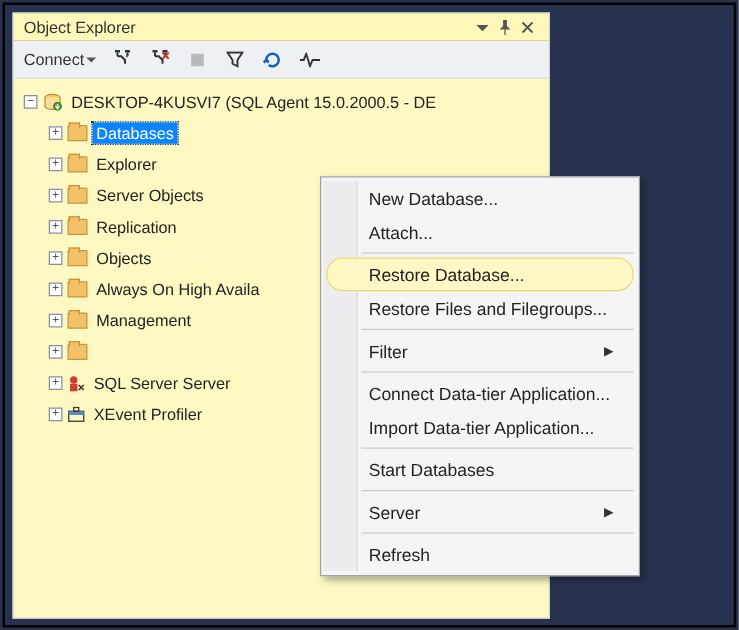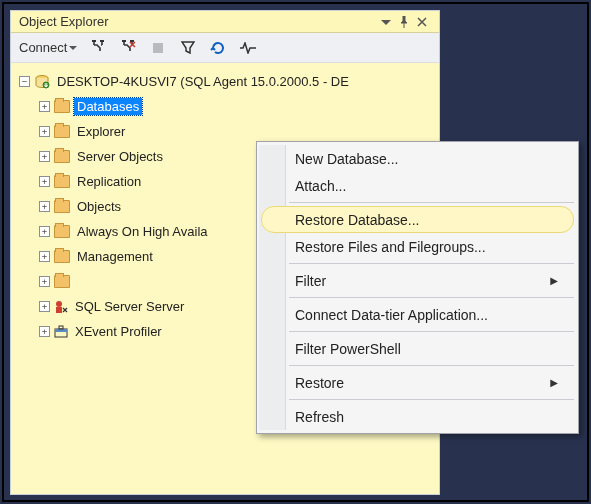--- a/index.html
+++ b/index.html
@@ -128,21 +128,21 @@
   .tree .selected .label {
     background: #0a84ff;
     color: #fff;
     outline: 1px dotted #003a8c;
   }
   
   .contextmenu {
     position: absolute;
     left: 252px;
     top: 137px;
-    width: 323px;
+    width: 256px;
     background: #f5f5f5;
     border: 1px solid #a0a4aa;
     box-shadow: 3px 3px 6px rgba(0,0,0,0.35);
     padding: 3px 2px;
     font-size: 14px;
   }
   .contextmenu .stripe {
     position: absolute;
     left: 2px;
     top: 3px;
@@ -346,27 +346,30 @@
       </div>
     <div class="sep"></div>
     <div class="item">
         <span>Filter</span>
         <span class="arrow">▶</span>
       </div>
     <div class="sep"></div>
     <div class="item">
         <span>Connect Data-tier Application...</span>
       </div>
-    <div class="sep"></div>
-    <div class="item">
-        <span>Filter PowerShell</span>
-      </div>
-    <div class="sep"></div>
-    <div class="item">
-        <span>Restore</span>
+    <div class="item">
+        <span>Import Data-tier Application...</span>
+      </div>
+    <div class="sep"></div>
+    <div class="item">
+        <span>Start Databases</span>
+      </div>
+    <div class="sep"></div>
+    <div class="item">
+        <span>Server</span>
         <span class="arrow">▶</span>
       </div>
     <div class="sep"></div>
     <div class="item">
         <span>Refresh</span>
       </div>
   </div>
 </div>
 
 </body></html>

